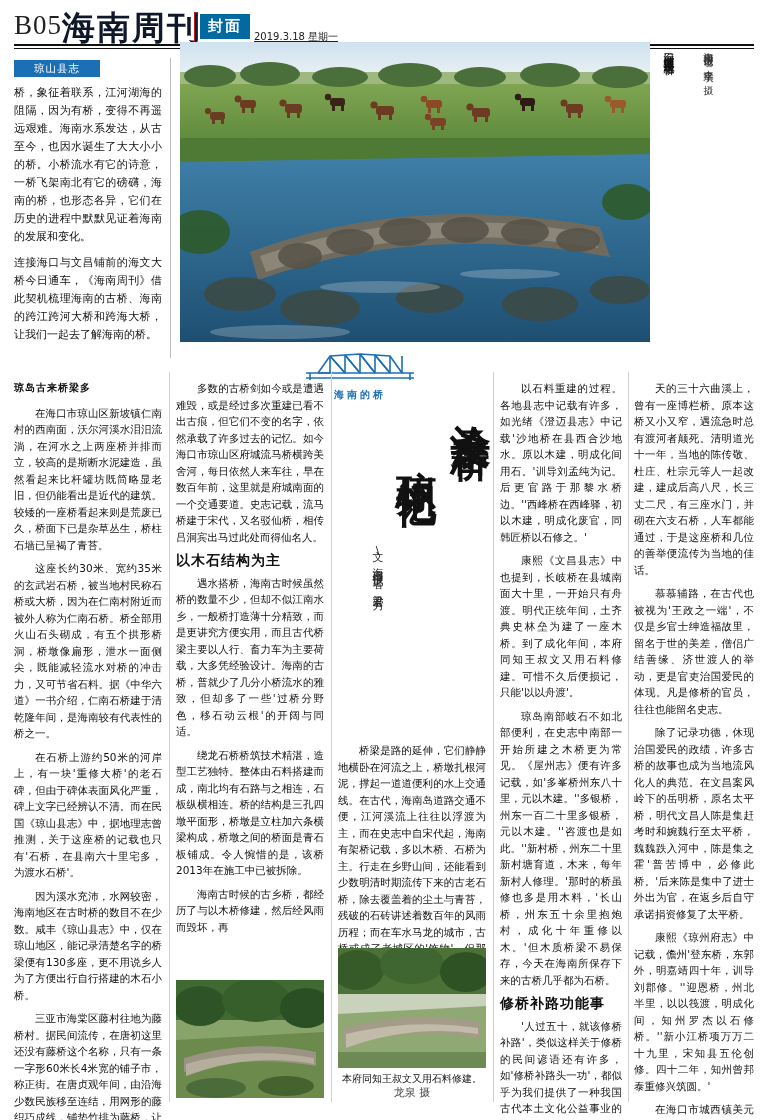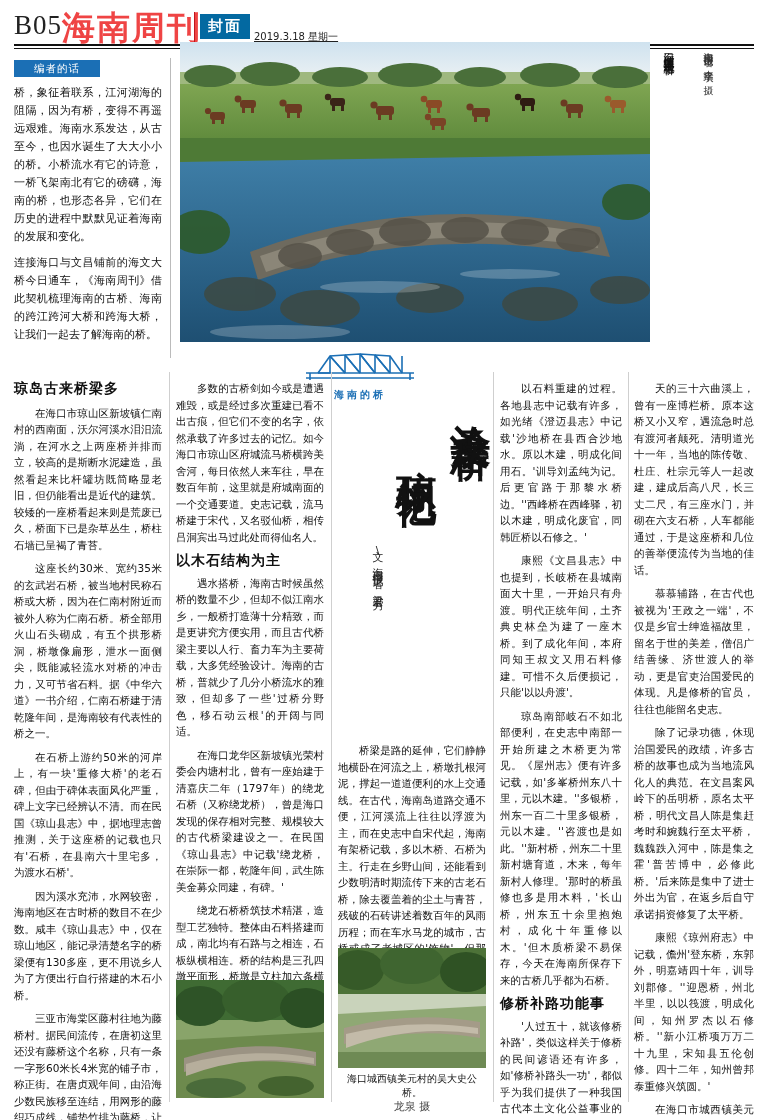--- a/index.html
+++ b/index.html
@@ -6,21 +6,21 @@
   body{
     width:768px;height:1120px;background:#ffffff;
     font-family:"DejaVu Sans","Liberation Sans",sans-serif;
     color:#1a1a1a;position:relative;overflow:hidden;
   }
   .page{position:relative;width:633px;height:1120px;}
 
   
   .masthead{position:absolute;left:14px;top:8px;width:740px;height:42px;}
   .folio{position:absolute;left:0;top:2px;font-size:27px;letter-spacing:1px;color:#222;font-family:"Liberation Serif",serif;}
-  .mast-title{position:absolute;left:48px;top:-2px;font-size:33px;font-weight:bold;color:#ef4444;font-family:"DejaVu Sans",sans-serif;letter-spacing:2px;}
+  .mast-title{position:absolute;left:48px;top:-2px;font-size:33px;font-weight:bold;color:#0f172a;font-family:"DejaVu Sans",sans-serif;letter-spacing:2px;}
   .mast-rule{position:absolute;left:14px;top:44px;width:740px;height:2px;background:#111;}
   .mast-rule2{position:absolute;left:14px;top:48px;width:740px;height:1px;background:#111;}
   .sec-badge{position:absolute;left:186px;top:6px;background:#0369a1;color:#fff;font-size:15px;font-weight:bold;padding:3px 8px;letter-spacing:2px;}
   .sec-divider{position:absolute;left:180px;top:4px;width:1px;height:32px;background:#c0161d;}
   .mast-meta{position:absolute;left:240px;top:22px;font-size:10px;color:#222;line-height:14px;text-decoration:underline;}
   .mast-meta .l2{color:#333;}
 
   
   .ed-tag{position:absolute;left:14px;top:60px;width:86px;height:17px;background:#1b6fb5;color:#fff;font-size:10.5px;letter-spacing:1px;text-align:center;line-height:17px;}
   .ed-body{position:absolute;left:14px;top:84px;width:148px;font-size:11px;line-height:18px;color:#111;text-align:justify;}
@@ -42,21 +42,21 @@
   .headline{position:absolute;left:352px;top:392px;width:150px;height:330px;}
   .hl-col{position:absolute;writing-mode:vertical-rl;text-orientation:upright;font-family:"Liberation Serif",serif;font-weight:bold;font-size:40px;letter-spacing:6px;color:#111;}
   .hl-1{right:4px;top:0;}
   .hl-2{right:58px;top:46px;}
   .byline{position:absolute;right:118px;top:150px;writing-mode:vertical-rl;text-orientation:upright;font-size:11px;letter-spacing:2px;color:#222;}
 
   
   .col{position:absolute;font-size:10.5px;line-height:16.5px;color:#111;text-align:justify;}
   .col p{margin:0 0 7px 0;text-indent:2em;}
   .col h3{font-size:14px;margin:6px 0 6px 0;font-weight:bold;letter-spacing:1px;text-indent:0;}
-  .col h2{font-size:14px;margin:0 0 8px 0;font-weight:bold;letter-spacing:1px;text-indent:0;}
+  .col h2{font-size:10px;margin:0 0 8px 0;font-weight:bold;letter-spacing:1px;text-indent:0;}
 
   .c1{left:14px;top:380px;width:148px;height:720px;}
   .c2{left:176px;top:380px;width:148px;height:720px;}
   .c3{left:338px;top:742px;width:148px;height:358px;}
   .c4{left:500px;top:380px;width:122px;height:720px;}
   .c5{left:634px;top:380px;width:120px;height:720px;}
 
   .vline{position:absolute;width:1px;background:#cfcfcf;}
 
   
@@ -78,21 +78,21 @@
     <div class="sec-divider"></div>
     <div class="sec-badge">封面</div>
     <div class="mast-meta">
       <div>2019.3.18 星期一</div>
       <div class="l2">主编｜李丛娇  版式｜王凤龙</div>
     </div>
   </div>
   <div class="mast-rule"></div>
   <div class="mast-rule2"></div>
 
-  <div class="ed-tag">编者的话</div>
+  <div class="ed-tag">琼山县志</div>
   <div class="ed-body">
     <p>桥，象征着联系，江河湖海的阻隔，因为有桥，变得不再遥远艰难。海南水系发达，从古至今，也因水诞生了大大小小的桥。小桥流水有它的诗意，一桥飞架南北有它的磅礴，海南的桥，也形态各异，它们在历史的进程中默默见证着海南的发展和变化。</p>
     <p>连接海口与文昌铺前的海文大桥今日通车，《海南周刊》借此契机梳理海南的古桥、海南的跨江跨河大桥和跨海大桥，让我们一起去了解海南的桥。</p>
   </div>
   <div class="col-sep"></div>
 
   <div class="hero">
     <svg width="470" height="300" viewBox="0 0 470 300">
       <defs>
         <linearGradient id="sky" x1="0" y1="0" x2="0" y2="1">
@@ -261,21 +261,20 @@
     <p>在石桥上游约50米的河岸上，有一块'重修大桥'的老石碑，但由于碑体表面风化严重，碑上文字已经辨认不清。而在民国《琼山县志》中，据地理志曾推测，关于这座桥的记载也只有'石桥，在县南六十里宅多，为渡水石桥'。</p>
     <p>因为溪水充沛，水网较密，海南地区在古时桥的数目不在少数。咸丰《琼山县志》中，仅在琼山地区，能记录清楚名字的桥梁便有130多座，更不用说乡人为了方便出行自行搭建的木石小桥。</p>
     <p>三亚市海棠区藤村往地为藤桥村。据民间流传，在唐初这里还没有藤桥这个名称，只有一条一字形60米长4米宽的铺子市，称正街。在唐贞观年间，由沿海少数民族移至连结，用网形的藤织巧成线，铺垫竹排为藤桥，让行人过河进村，此地因而得藤桥之名。</p>
   </div>
 
   <div class="col c2">
     <p>多数的古桥剑如今或是遭遇难毁，或是经过多次重建已看不出古痕，但它们不变的名字，依然承载了许多过去的记忆。如今海口市琼山区府城流马桥横跨美舍河，每日依然人来车往，早在数百年前，这里就是府城南面的一个交通要道。史志记载，流马桥建于宋代，又名驳仙桥，相传吕洞宾出马过此处而得仙名人。</p>
     <p></p>
     <h3>以木石结构为主</h3>
     <p>遇水搭桥，海南古时候虽然桥的数量不少，但却不似江南水乡，一般桥打造薄十分精致，而是更讲究方便实用，而且古代桥梁主要以人行、畜力车为主要荷载，大多凭经验设计。海南的古桥，普就少了几分小桥流水的雅致，但却多了一些'过桥分野色，移石动云根'的开阔与同适。</p>
-    <p>在海口龙华区新坡镇光荣村委会内塘村北，曾有一座始建于清嘉庆二年（1797年）的绕龙石桥（又称绕龙桥），曾是海口发现的保存相对完整、规模较大的古代桥梁建设之一。在民国《琼山县志》中记载'绕龙桥，在崇际一都，乾隆年间，武生陈美金募众同建，有碑。'</p>
     <p>绕龙石桥桥筑技术精湛，造型工艺独特。整体由石料搭建而成，南北均有石路与之相连，石板纵横相连。桥的结构是三孔四墩平面形，桥墩是立柱加六条横梁构成，桥墩之间的桥面是青石板铺成。令人惋惜的是，该桥2013年在施工中已被拆除。</p>
     <p>海南古时候的古乡桥，都经历了与以木桥修建，然后经风雨而毁坏，再</p>
   </div>
 
   <div class="photo1">
     <svg width="148" height="118" viewBox="0 0 148 118">
       <rect width="148" height="118" fill="#89a46a"></rect>
       <rect y="0" width="148" height="40" fill="#3f6b33"></rect>
       <ellipse cx="24" cy="26" rx="26" ry="20" fill="#2e5327"></ellipse>
       <ellipse cx="80" cy="20" rx="34" ry="22" fill="#375f2c"></ellipse>
@@ -299,21 +298,21 @@
       <ellipse cx="20" cy="22" rx="26" ry="20" fill="#365a28"></ellipse>
       <ellipse cx="74" cy="16" rx="32" ry="20" fill="#3f6530"></ellipse>
       <ellipse cx="128" cy="24" rx="26" ry="20" fill="#2f5224"></ellipse>
       <path d="M0 66 L148 58 L148 120 L0 120 Z" fill="#8fa874"></path>
       <path d="M6 80 Q74 62 142 74 L142 90 Q74 78 6 96 Z" fill="#a49b88"></path>
       <path d="M8 86 Q74 70 140 80 L140 86 Q74 76 8 100 Z" fill="#c3bba9"></path>
       <rect x="0" y="104" width="148" height="16" fill="#6e8a54"></rect>
     </svg>
   </div>
   <div class="photo2-cap">
-    <div>海口城西镇美元村的吴大史公桥。</div>
+    <div>本府同知王叔文又用石料修建。</div>
     <div class="credit">龙泉  摄</div>
   </div>
 
   <div class="col c4">
     <p>以石料重建的过程。各地县志中记载有许多，如光绪《澄迈县志》中记载'沙地桥在县西合沙地水。原以木建，明成化间用石。'训导刘孟纯为记。后更官路于那黎水桥边。''西峰桥在西峰驿，初以木建，明成化废官，同韩匠桥以石修之。'</p>
     <p>康熙《文昌县志》中也提到，长岐桥在县城南面大十里，一开始只有舟渡。明代正统年间，土齐典史林垒为建了一座木桥。到了成化年间，本府同知王叔文又用石料修建。可惜不久后便损记，只能'以以舟渡'。</p>
     <p>琼岛南部岐石不如北部便利，在史志中南部一开始所建之木桥更为常见。《屋州志》便有许多记载，如'多峯桥州东八十里，元以木建。''多银桥，州东一百二十里多银桥，元以木建。''咨渡也是如此。''新村桥，州东二十里新村塘育道，木来，每年新村人修理。'那时的桥虽修也多是用木料，'长山桥，州东五十余里抱炮村，成化十年重修以木。'但木质桥梁不易保存，今天在海南所保存下来的古桥几乎都为石桥。</p>
     <h3>修桥补路功能事</h3>
     <p>'人过五十，就该修桥补路'，类似这样关于修桥的民间谚语还有许多，如'修桥补路头一功'，都似乎为我们提供了一种我国古代本土文化公益事业的代名词。连《西游记》中介冠柳幽清明时都会说'我丈夫是个善人，一生好的是修桥补路，敬老补齐。'</p>
 

